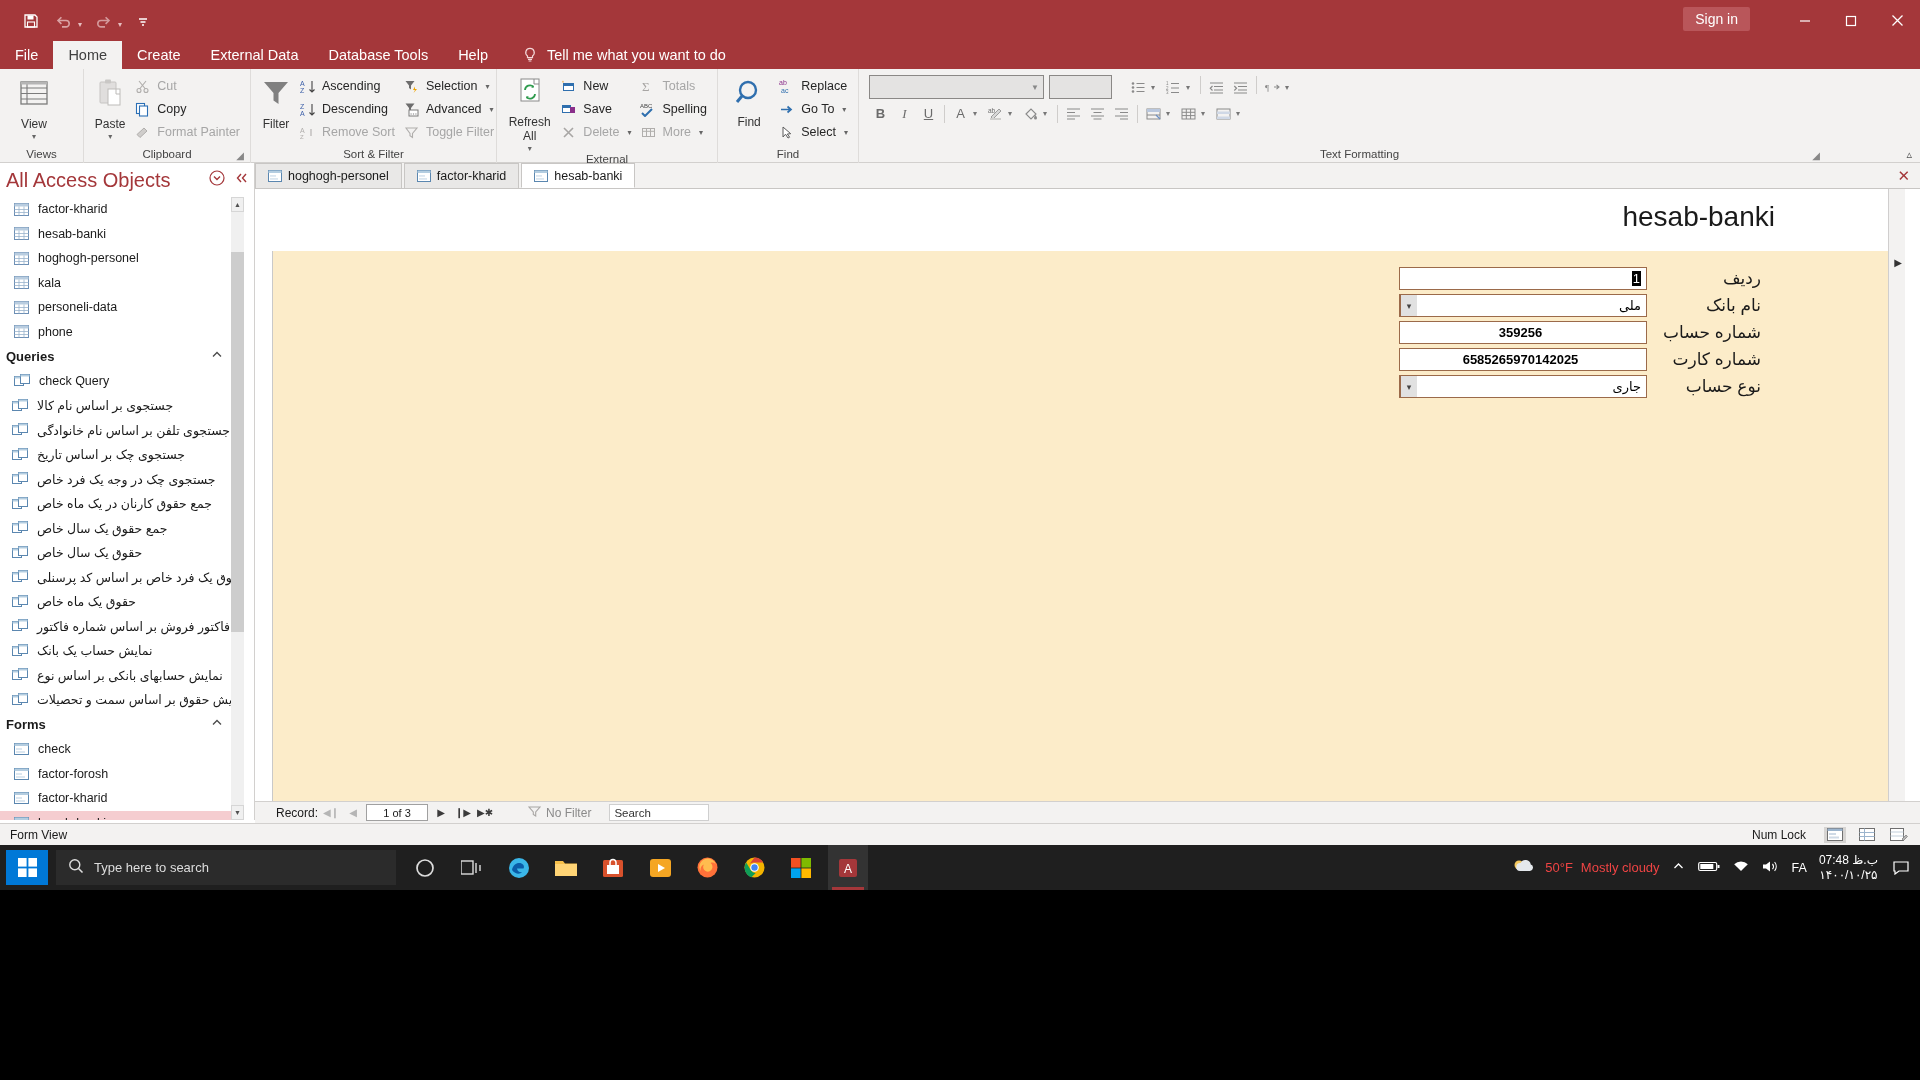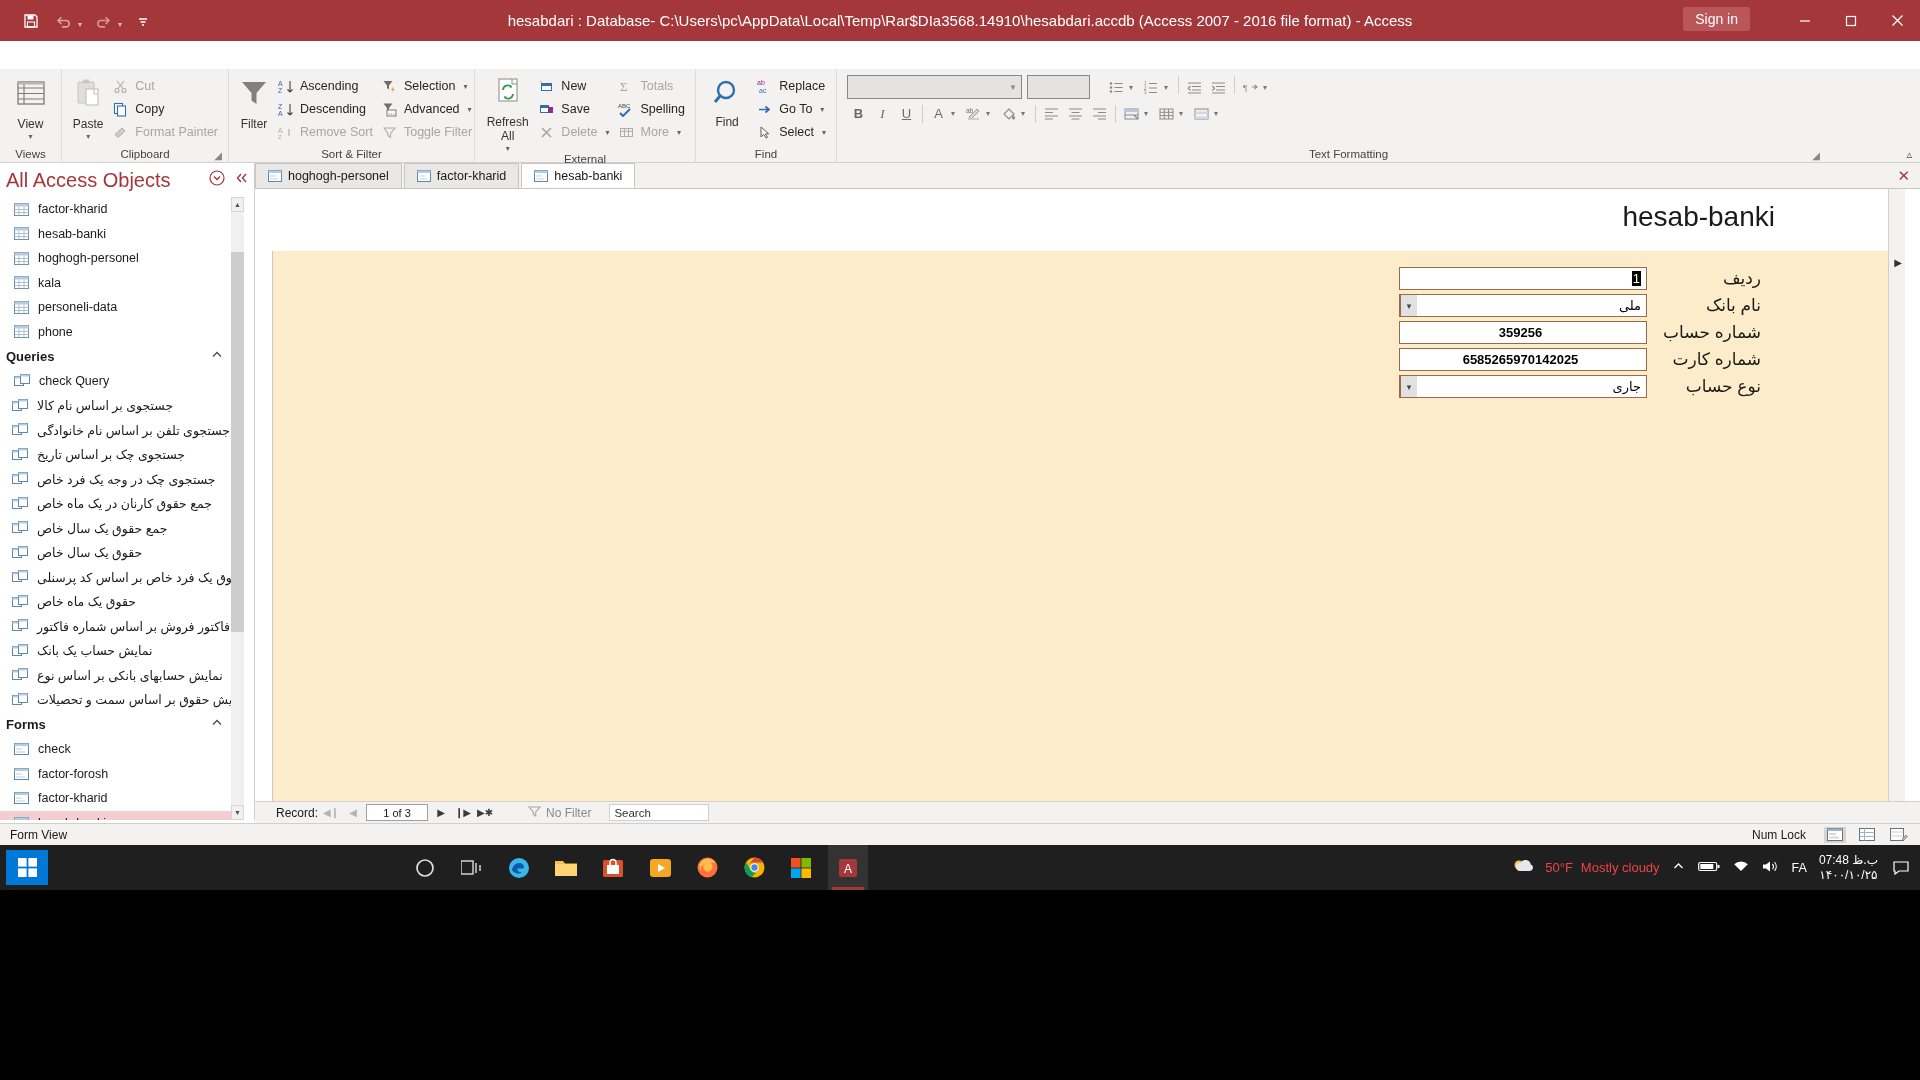--- a/index.html
+++ b/index.html
@@ -226,45 +226,61 @@
             <path d="m10.6 4.2 3.4 3.4-3.4 3.3" fill="none" stroke="#d49a9c" stroke-width="1.6"></path>
           </svg>
       </div>
       <div class="qat-caret">▾</div>
       <div class="qat-btn">
         <svg width="14" height="14" viewBox="0 0 14 14">
             <path d="M3 5h8M4.5 8h5M6 11h2" stroke="#fff" stroke-width="1.3"></path>
           </svg>
       </div>
     </div>
-    <div class="title-text">hesabdari : Database- C:\Users\pc\AppData\Local\Temp\Rar$DIa3568.14910\hesabdari.accdb (Access 2007 - 2016 file format)  -  Access</div>
     <div class="signin">Sign in</div>
     <div class="wincontrols">
       <div class="wc">
         <svg width="12" height="12" viewBox="0 0 12 12">
             <path d="M1 6h10" stroke="#fff" stroke-width="1.2"></path>
           </svg>
       </div>
       <div class="wc">
         <svg width="12" height="12" viewBox="0 0 12 12">
             <rect x="1.5" y="1.5" width="9" height="9" fill="none" stroke="#fff" stroke-width="1.2"></rect>
           </svg>
       </div>
       <div class="wc close">
         <svg width="13" height="13" viewBox="0 0 13 13">
             <path d="M1.5 1.5 11.5 11.5M11.5 1.5 1.5 11.5" stroke="#fff" stroke-width="1.3"></path>
           </svg>
       </div>
     </div>
   </div>
 
+  <div class="ribbon-tabs">
+    <div class="rtab">File</div>
+    <div class="rtab active">Home</div>
+    <div class="rtab">Create</div>
+    <div class="rtab">External Data</div>
+    <div class="rtab">Database Tools</div>
+    <div class="rtab">Help</div>
+    <div class="tellme">
+      <span class="bulb">
+        <svg width="18" height="18" viewBox="0 0 18 18">
+            <path d="M9 2.4a4.2 4.2 0 0 0-2.5 7.6v1.6h5V10A4.2 4.2 0 0 0 9 2.4z" fill="none" stroke="#f5d8d9" stroke-width="1.2"></path>
+            <path d="M7 13.3h4M7.6 15h2.8" stroke="#f5d8d9" stroke-width="1.2"></path>
+          </svg>
+      </span>
+      <span>Tell me what you want to do</span>
+    </div>
+  </div>
 
   <div class="ribbon">
 
-    <div class="rgroup" style="width:62px">
+    <div class="rgroup" style="width:84px">
       <div class="rgroup-body">
         <div class="bigbtn">
           <span>
             <svg width="40" height="36" viewBox="0 0 40 36">
               <rect x="7" y="5" width="26" height="22" fill="none" stroke="#7b7b7b" stroke-width="1.3"></rect>
               <path d="M7 11h26M7 16.5h26M7 22h26M13 5v22" stroke="#7b7b7b" stroke-width="1.1"></path>
               <path d="M7 5h26v2.5H7z" fill="#b5b5b5"></path>
             </svg>
           </span>
           <span class="lbl">View</span>
@@ -1037,20 +1053,29 @@
   <div class="taskbar">
     <div class="tb">
       <div class="tb-start">
         <svg width="19" height="19" viewBox="0 0 19 19">
             <rect x="0" y="0" width="8.6" height="8.6" fill="#fff"></rect>
             <rect x="10.4" y="0" width="8.6" height="8.6" fill="#fff"></rect>
             <rect x="0" y="10.4" width="8.6" height="8.6" fill="#fff"></rect>
             <rect x="10.4" y="10.4" width="8.6" height="8.6" fill="#fff"></rect>
           </svg>
       </div>
+      <div class="tb-search">
+        <span>
+          <svg width="16" height="16" viewBox="0 0 16 16">
+              <circle cx="6.8" cy="6.8" r="5" fill="none" stroke="#ddd" stroke-width="1.4"></circle>
+              <path d="m10.5 10.5 4 4" stroke="#ddd" stroke-width="1.6"></path>
+            </svg>
+        </span>
+        <span>Type here to search</span>
+      </div>
       <div class="tb-icons">
         <div class="tbi">
           <svg width="20" height="20" viewBox="0 0 20 20">
               <circle cx="10" cy="10" r="8" fill="none" stroke="#ddd" stroke-width="1.7"></circle>
             </svg>
         </div>
         <div class="tbi">
           <svg width="22" height="18" viewBox="0 0 22 18">
               <rect x="0" y="2" width="12" height="13" fill="none" stroke="#ddd" stroke-width="1.4"></rect>
               <path d="M15 4v10M19 6v6" stroke="#ddd" stroke-width="1.4"></path>

